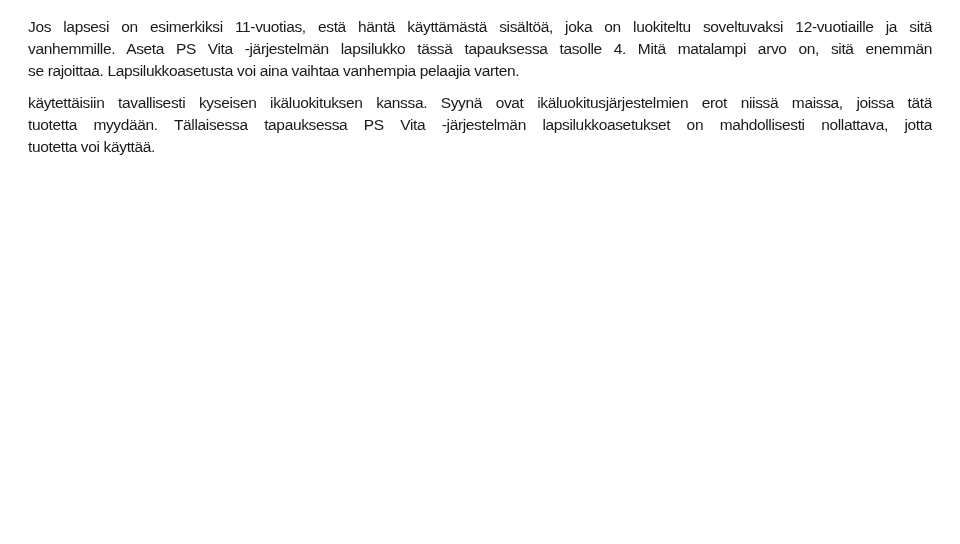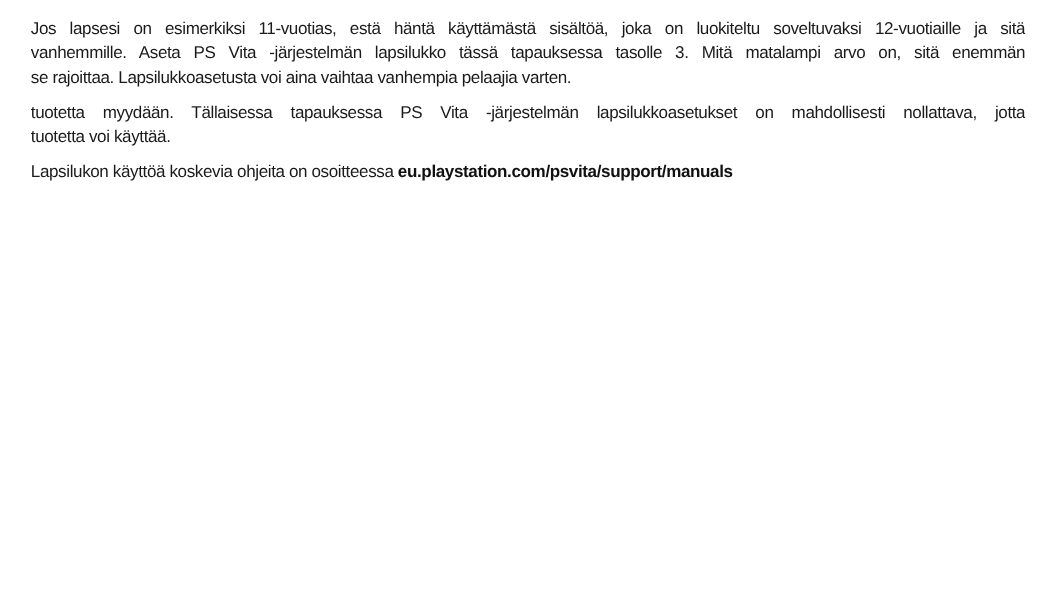--- a/index.html
+++ b/index.html
@@ -43,26 +43,24 @@
     color: #111111;
   }
 </style>
 </head>
 <body>
 
 <div class="doc">
 
   <div class="para">
     <span class="line">Jos lapsesi on esimerkiksi 11-vuotias, estä häntä käyttämästä sisältöä, joka on luokiteltu soveltuvaksi 12-vuotiaille ja sitä</span>
-    <span class="line">vanhemmille. Aseta PS Vita -järjestelmän lapsilukko tässä tapauksessa tasolle 3. Mitä matalampi arvo on, sitä enemmän</span>
+    <span class="line">vanhemmille. Aseta PS Vita -järjestelmän lapsilukko tässä tapauksessa tasolle 4. Mitä matalampi arvo on, sitä enemmän</span>
     <span class="line end">se rajoittaa. Lapsilukkoasetusta voi aina vaihtaa vanhempia pelaajia varten.</span>
   </div>
 
   <div class="para">
+    <span class="line">käytettäisiin tavallisesti kyseisen ikäluokituksen kanssa. Syynä ovat ikäluokitusjärjestelmien erot niissä maissa, joissa tätä</span>
     <span class="line">tuotetta myydään. Tällaisessa tapauksessa PS Vita -järjestelmän lapsilukkoasetukset on mahdollisesti nollattava, jotta</span>
     <span class="line end">tuotetta voi käyttää.</span>
   </div>
 
-  <div class="para">
-    <span class="line end"><span>Lapsilukon käyttöä koskevia ohjeita on osoitteessa </span><span class="link-bold">eu.playstation.com/psvita/support/manuals</span></span>
-  </div>
 
 </div>
 
 </body></html>

